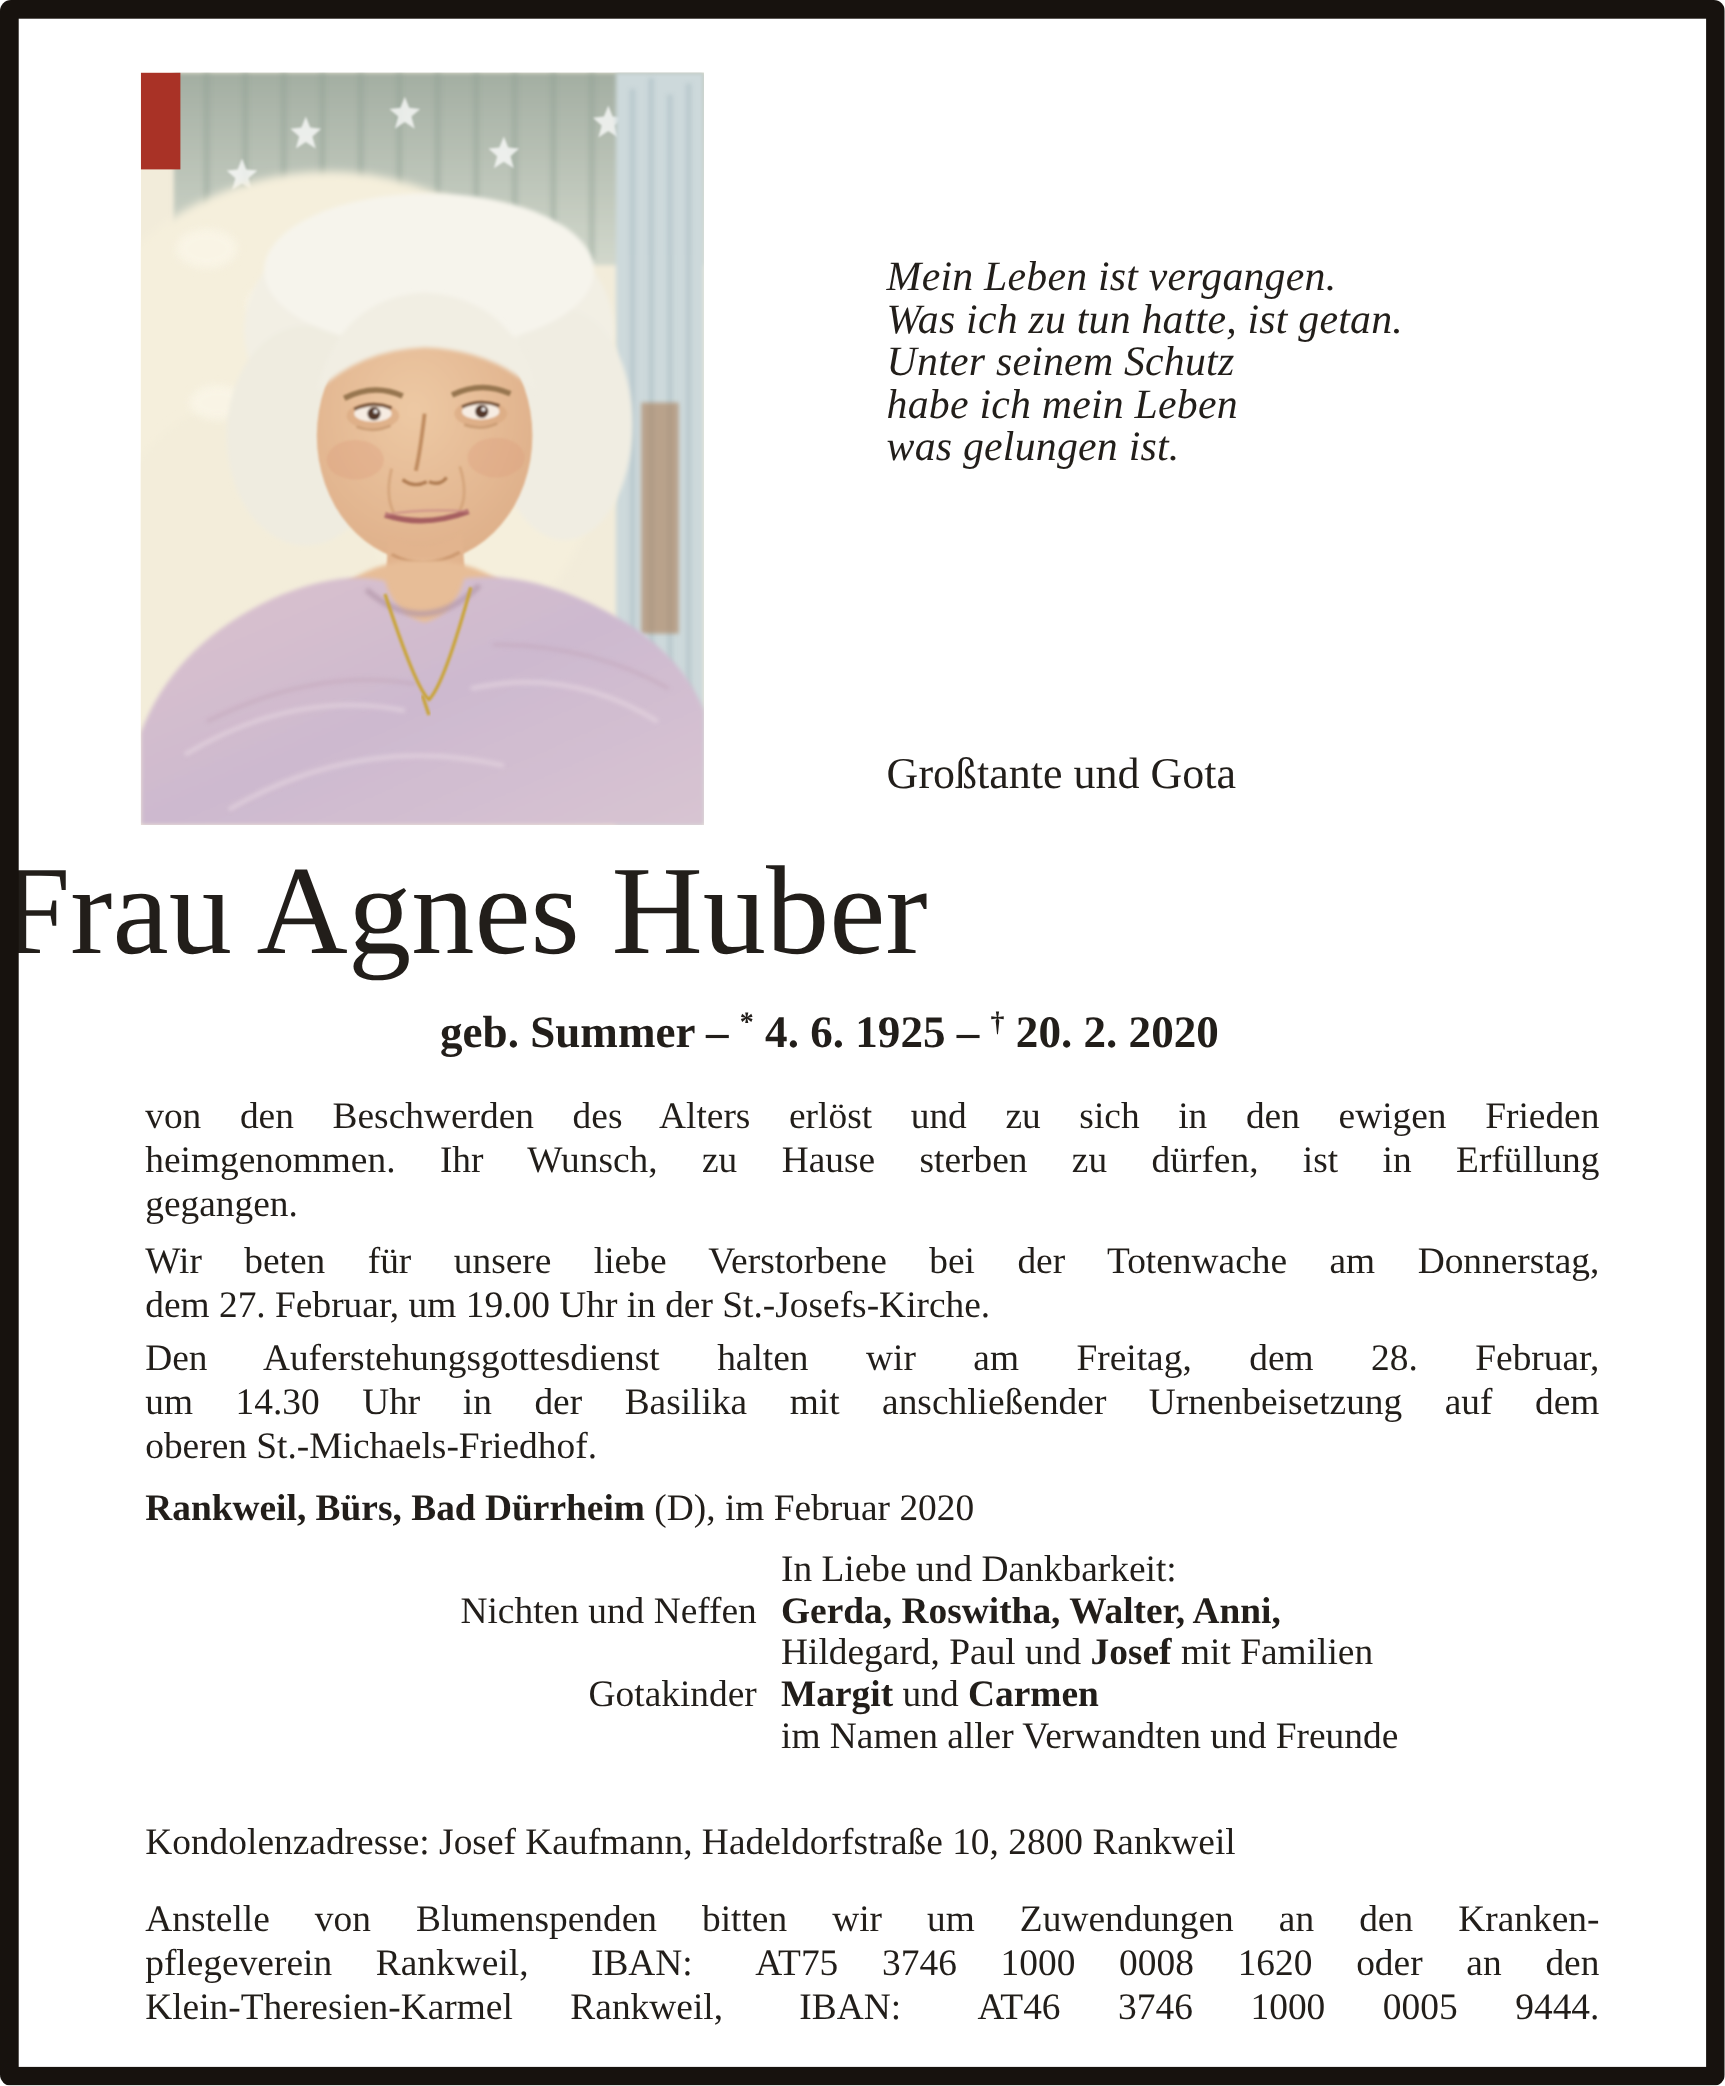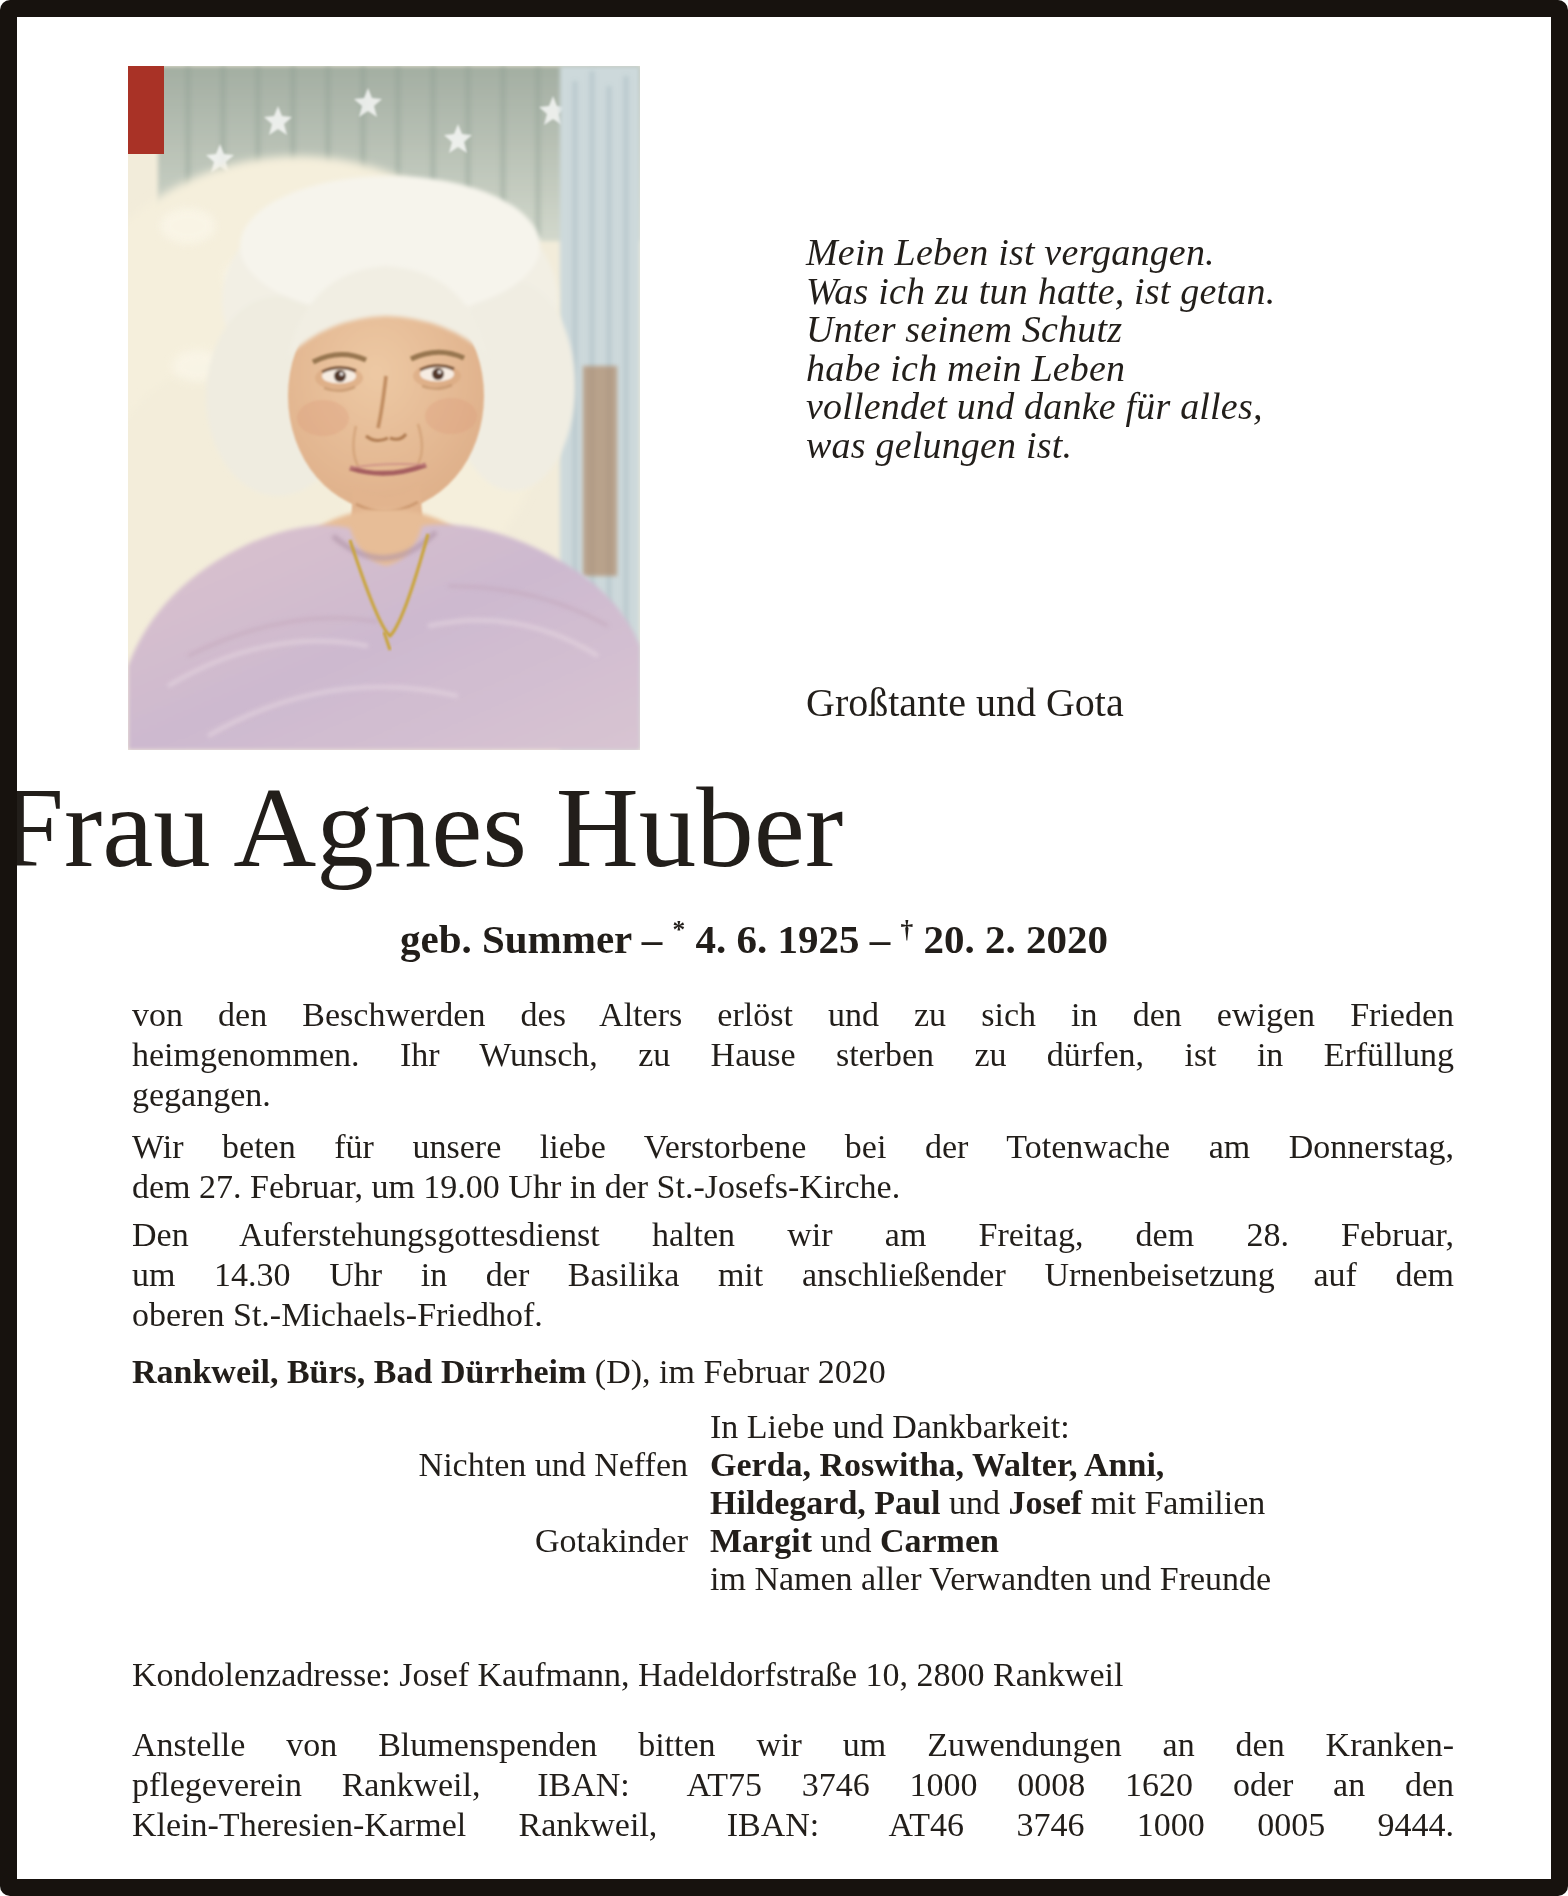--- a/index.html
+++ b/index.html
@@ -155,21 +155,20 @@
       <path d="M222,474 Q250,560 262,570 Q276,556 300,468" stroke="#c9a437" stroke-width="3" fill="none" filter="url(#b1)"></path>
       <path d="M256,566 L262,584" stroke="#c9a437" stroke-width="3" fill="none" filter="url(#b1)"></path>
     </svg>
   </figure>
 
   <div class="poem">
       <div>Mein Leben ist vergangen.</div>
       <div>Was ich zu tun hatte, ist getan.</div>
       <div>Unter seinem Schutz</div>
       <div>habe ich mein Leben</div>
-      <div>vollendet und danke für alles,</div>
       <div>was gelungen ist.</div>
     </div>
 
   <div class="intro">
       <div>Großtante und Gota</div>
     </div>
 
   <h1 class="title" style="margin:0;font-weight:normal">Frau Agnes Huber</h1>
 
   <div class="subtitle"><span>geb. Summer – </span><span class="sup">*</span><span> 4. 6. 1925 – </span><span class="sup">†</span><span> 20. 2. 2020</span></div>
@@ -190,21 +189,21 @@
     </div>
 
   <div class="body-block location"><span style="font-weight: 700;">Rankweil, Bürs, Bad Dürrheim</span><span> (D), im Februar 2020</span></div>
 
   <div class="body-block family">
       <div class="fam-label"></div>
       <div class="fam-value"><span>In Liebe und Dankbarkeit:</span></div>
       <div class="fam-label">Nichten und Neffen</div>
       <div class="fam-value"><span style="font-weight: 700;">Gerda, Roswitha, Walter, Anni,</span></div>
       <div class="fam-label"></div>
-      <div class="fam-value"><span style="font-weight: 700;">Hildegard, Paul</span><span> und </span><span style="font-weight: 700;">Josef</span><span> mit Familien</span></div>
+      <div class="fam-value"><span style="font-weight: 400;">Hildegard, Paul</span><span> und </span><span style="font-weight: 700;">Josef</span><span> mit Familien</span></div>
       <div class="fam-label">Gotakinder</div>
       <div class="fam-value"><span style="font-weight: 700;">Margit</span><span> und </span><span style="font-weight: 700;">Carmen</span></div>
       <div class="fam-label"></div>
       <div class="fam-value"><span>im Namen aller Verwandten und Freunde</span></div>
     </div>
 
   <div class="body-block condolence">Kondolenzadresse: Josef Kaufmann, Hadeldorfstraße 10, 2800 Rankweil</div>
 
   <div class="body-block donation">
       <div class="jl">Anstelle von Blumenspenden bitten wir um Zuwendungen an den Kranken-</div>

